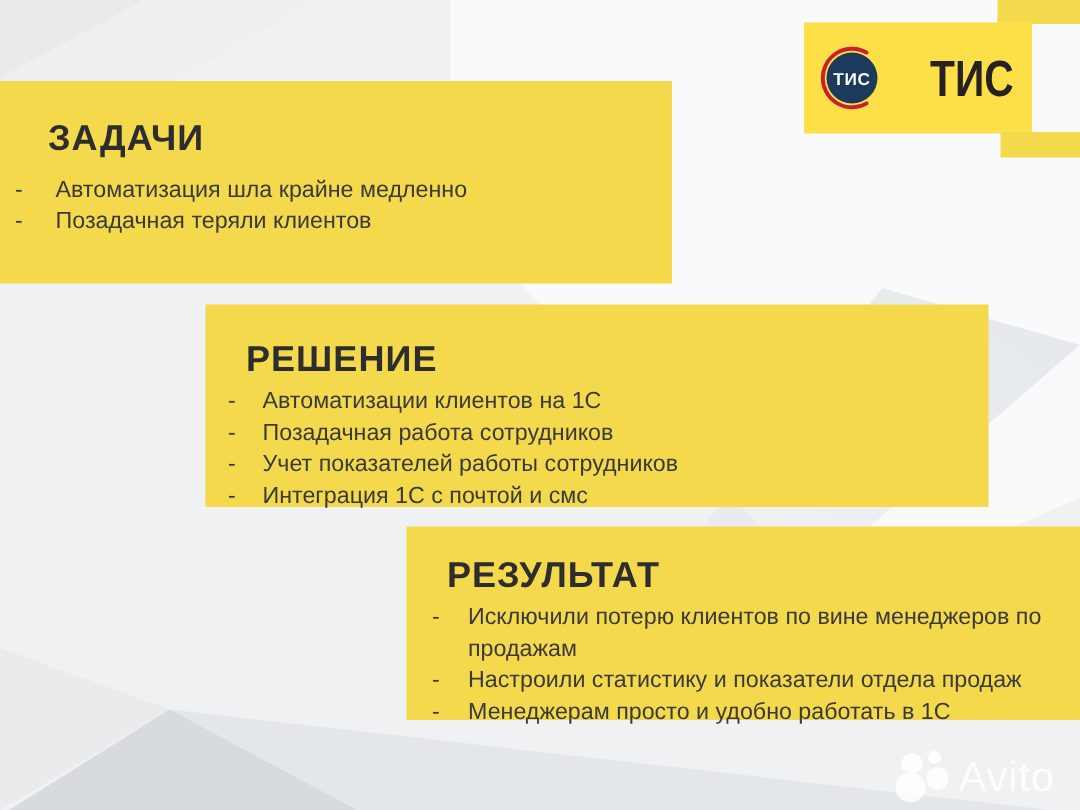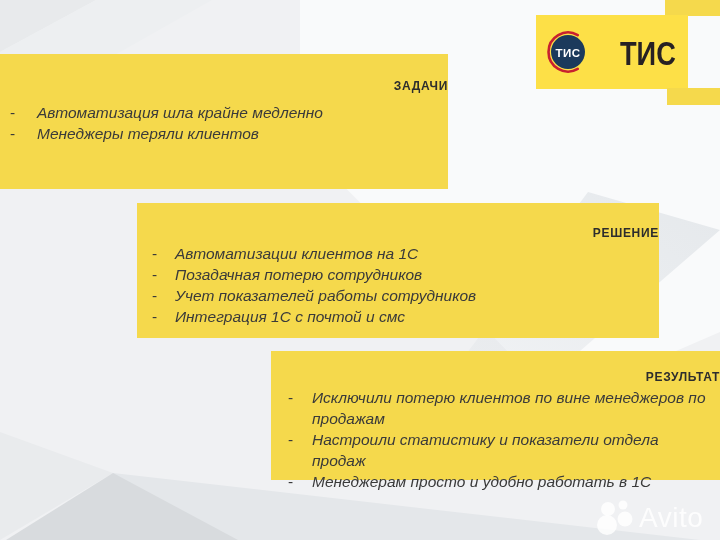--- a/index.html
+++ b/index.html
@@ -22,27 +22,26 @@
   .bg-pyr-light{position:absolute;inset:0;background:#e4e7ea;
     clip-path:polygon(113px 473px,700px 540px,60px 540px);}
   .bg-pyr-dark{position:absolute;inset:0;background:#d8dbde;
     clip-path:polygon(113px 473px,238px 540px,6px 540px);}
   .bg-bl{position:absolute;inset:0;background:#e9ebed;
     clip-path:polygon(0 432px,113px 473px,0 540px);}
 
   
   .panel{position:absolute;background:#f5d94c;color:#3a3a3a;z-index:2;}
   .panel h2{
-    margin:0;font-size:12px;font-weight:700;letter-spacing:.7px;
+    margin:0;font-size:24px;font-weight:700;letter-spacing:.7px;
     color:#2d2d2d;
-    text-align:right;
   }
   .row{display:flex;line-height:21px;font-size:15.5px;}
   .dash{flex:none;text-align:left;}
-  .txt{flex:1;font-style:italic;}
+  .txt{flex:1;}
 
   .panel-tasks{left:0;top:54px;width:448px;height:135px;}
   .panel-tasks h2{margin:25px 0 9px 32px;}
   .panel-tasks .list{margin-left:10px;margin-right:8px;}
   .panel-tasks .dash{width:27px;}
 
   .panel-solution{left:137px;top:203px;width:522px;height:135px;}
   .panel-solution h2{margin:23px 0 3px 27px;}
   .panel-solution .list{margin-left:15px;margin-right:6px;}
   .panel-solution .dash{width:23px;}
@@ -98,35 +97,35 @@
 
   <section class="panel panel-tasks">
     <h2>ЗАДАЧИ</h2>
     <div class="list">
       <div class="row">
         <span class="dash">-</span>
         <span class="txt">Автоматизация шла крайне медленно</span>
       </div>
       <div class="row">
         <span class="dash">-</span>
-        <span class="txt">Менеджеры теряли клиентов</span>
+        <span class="txt">Позадачная теряли клиентов</span>
       </div>
     </div>
   </section>
 
   <section class="panel panel-solution">
     <h2>РЕШЕНИЕ</h2>
     <div class="list">
       <div class="row">
         <span class="dash">-</span>
         <span class="txt">Автоматизации клиентов на 1С</span>
       </div>
       <div class="row">
         <span class="dash">-</span>
-        <span class="txt">Позадачная потерю сотрудников</span>
+        <span class="txt">Позадачная работа сотрудников</span>
       </div>
       <div class="row">
         <span class="dash">-</span>
         <span class="txt">Учет показателей работы сотрудников</span>
       </div>
       <div class="row">
         <span class="dash">-</span>
         <span class="txt">Интеграция 1С с почтой и смс</span>
       </div>
     </div>

